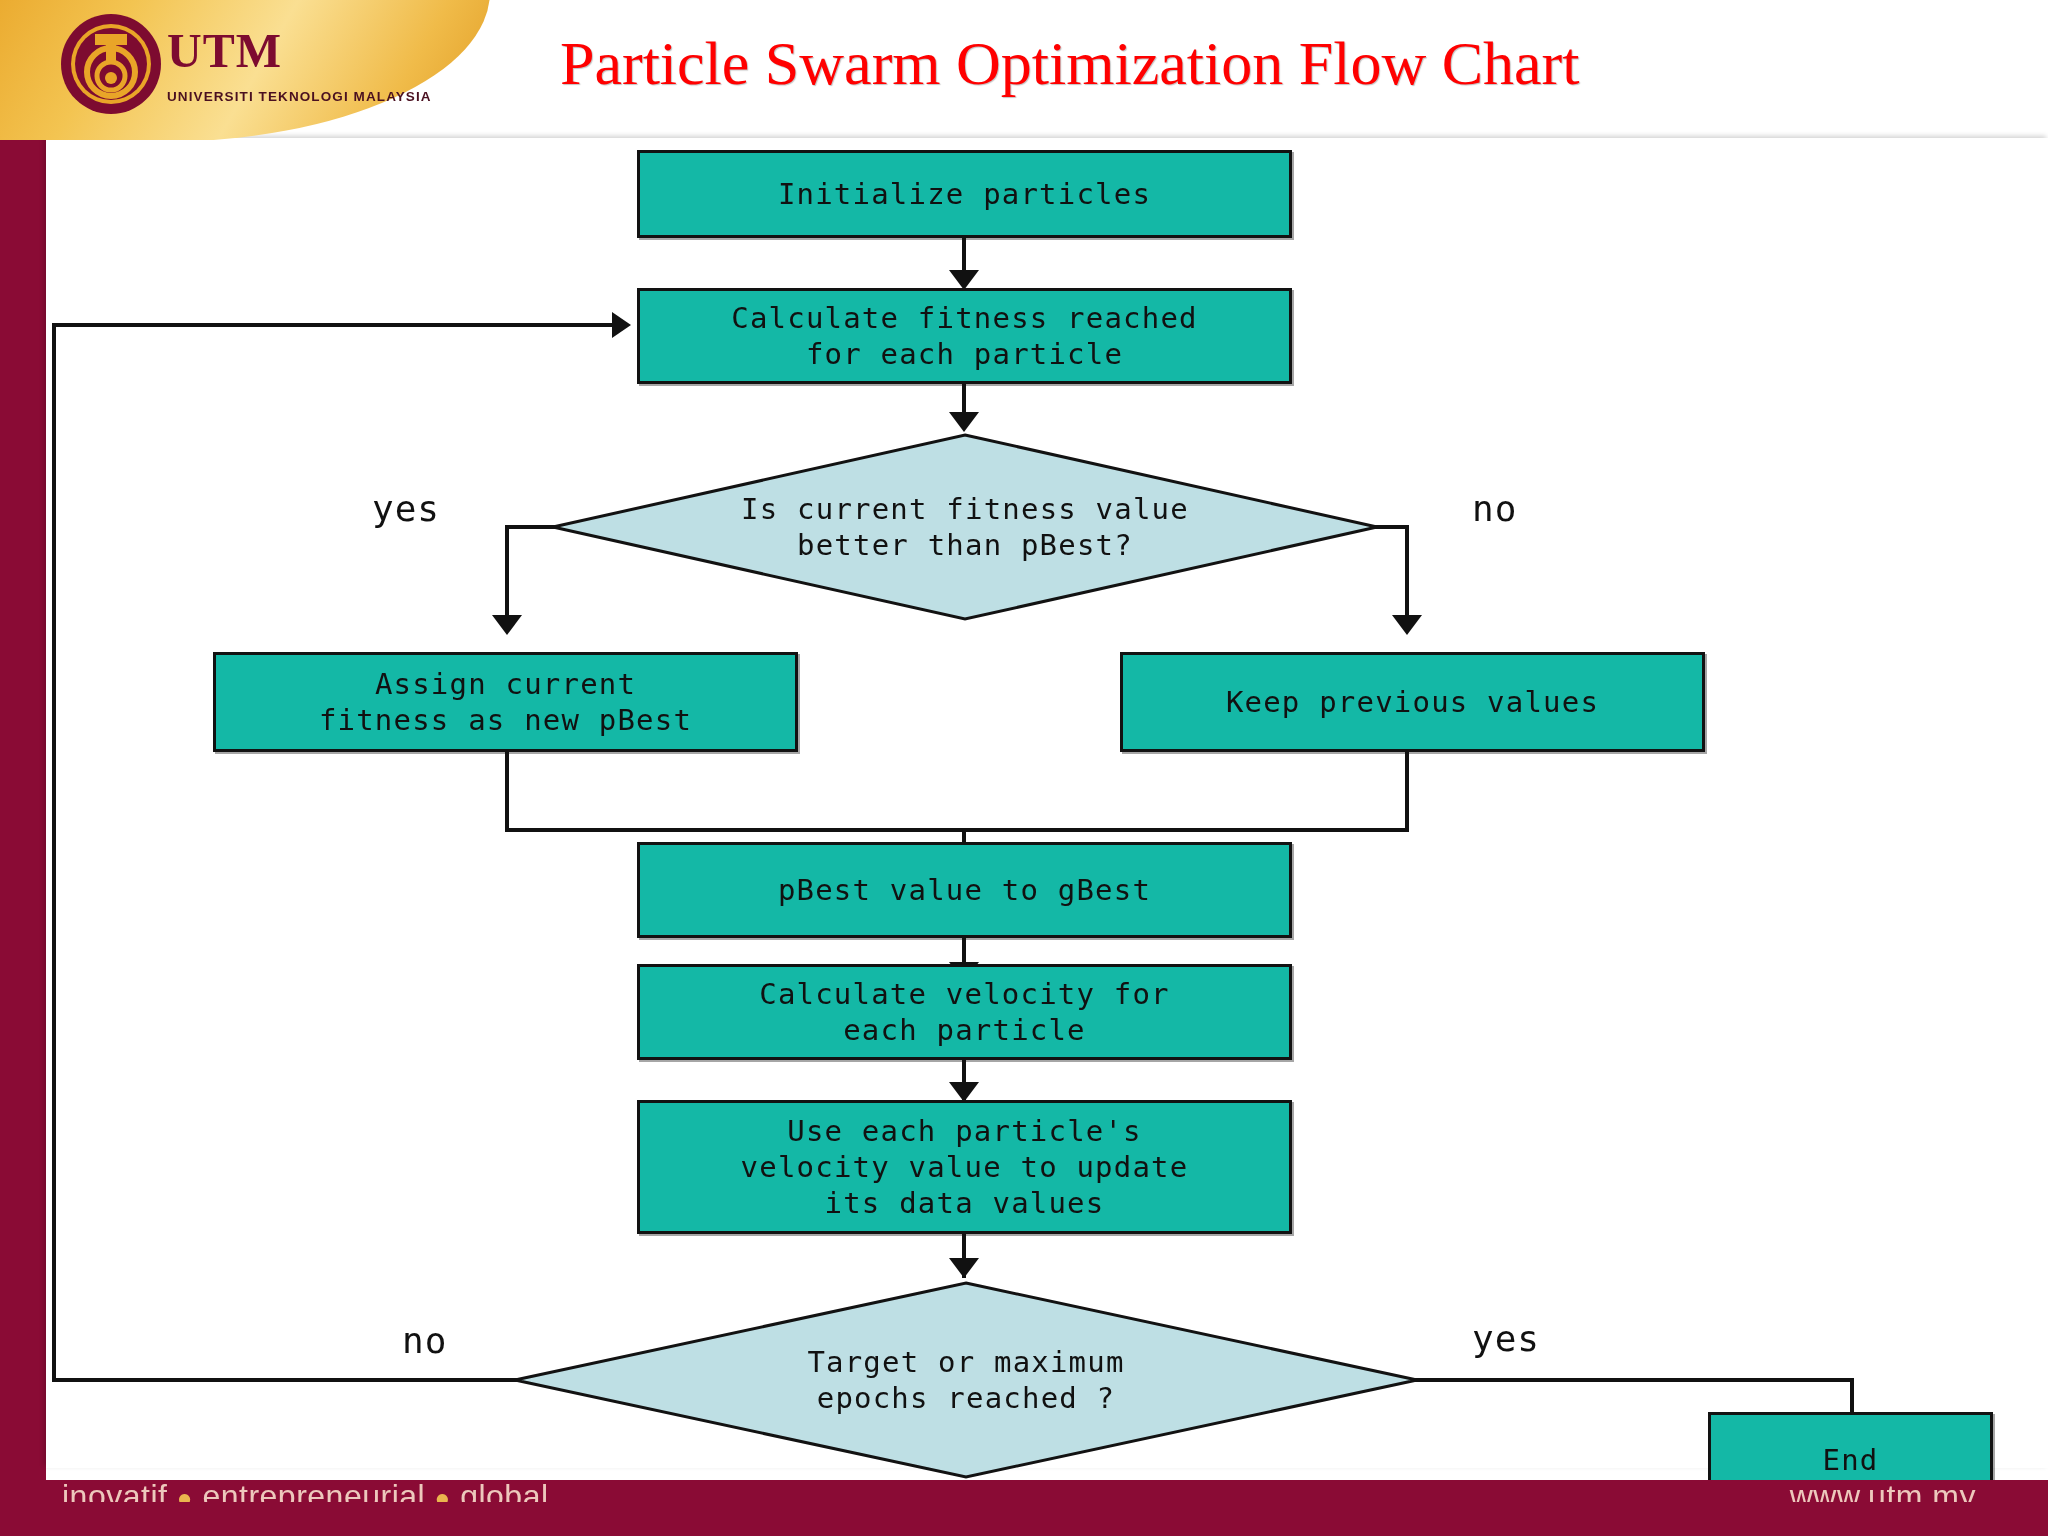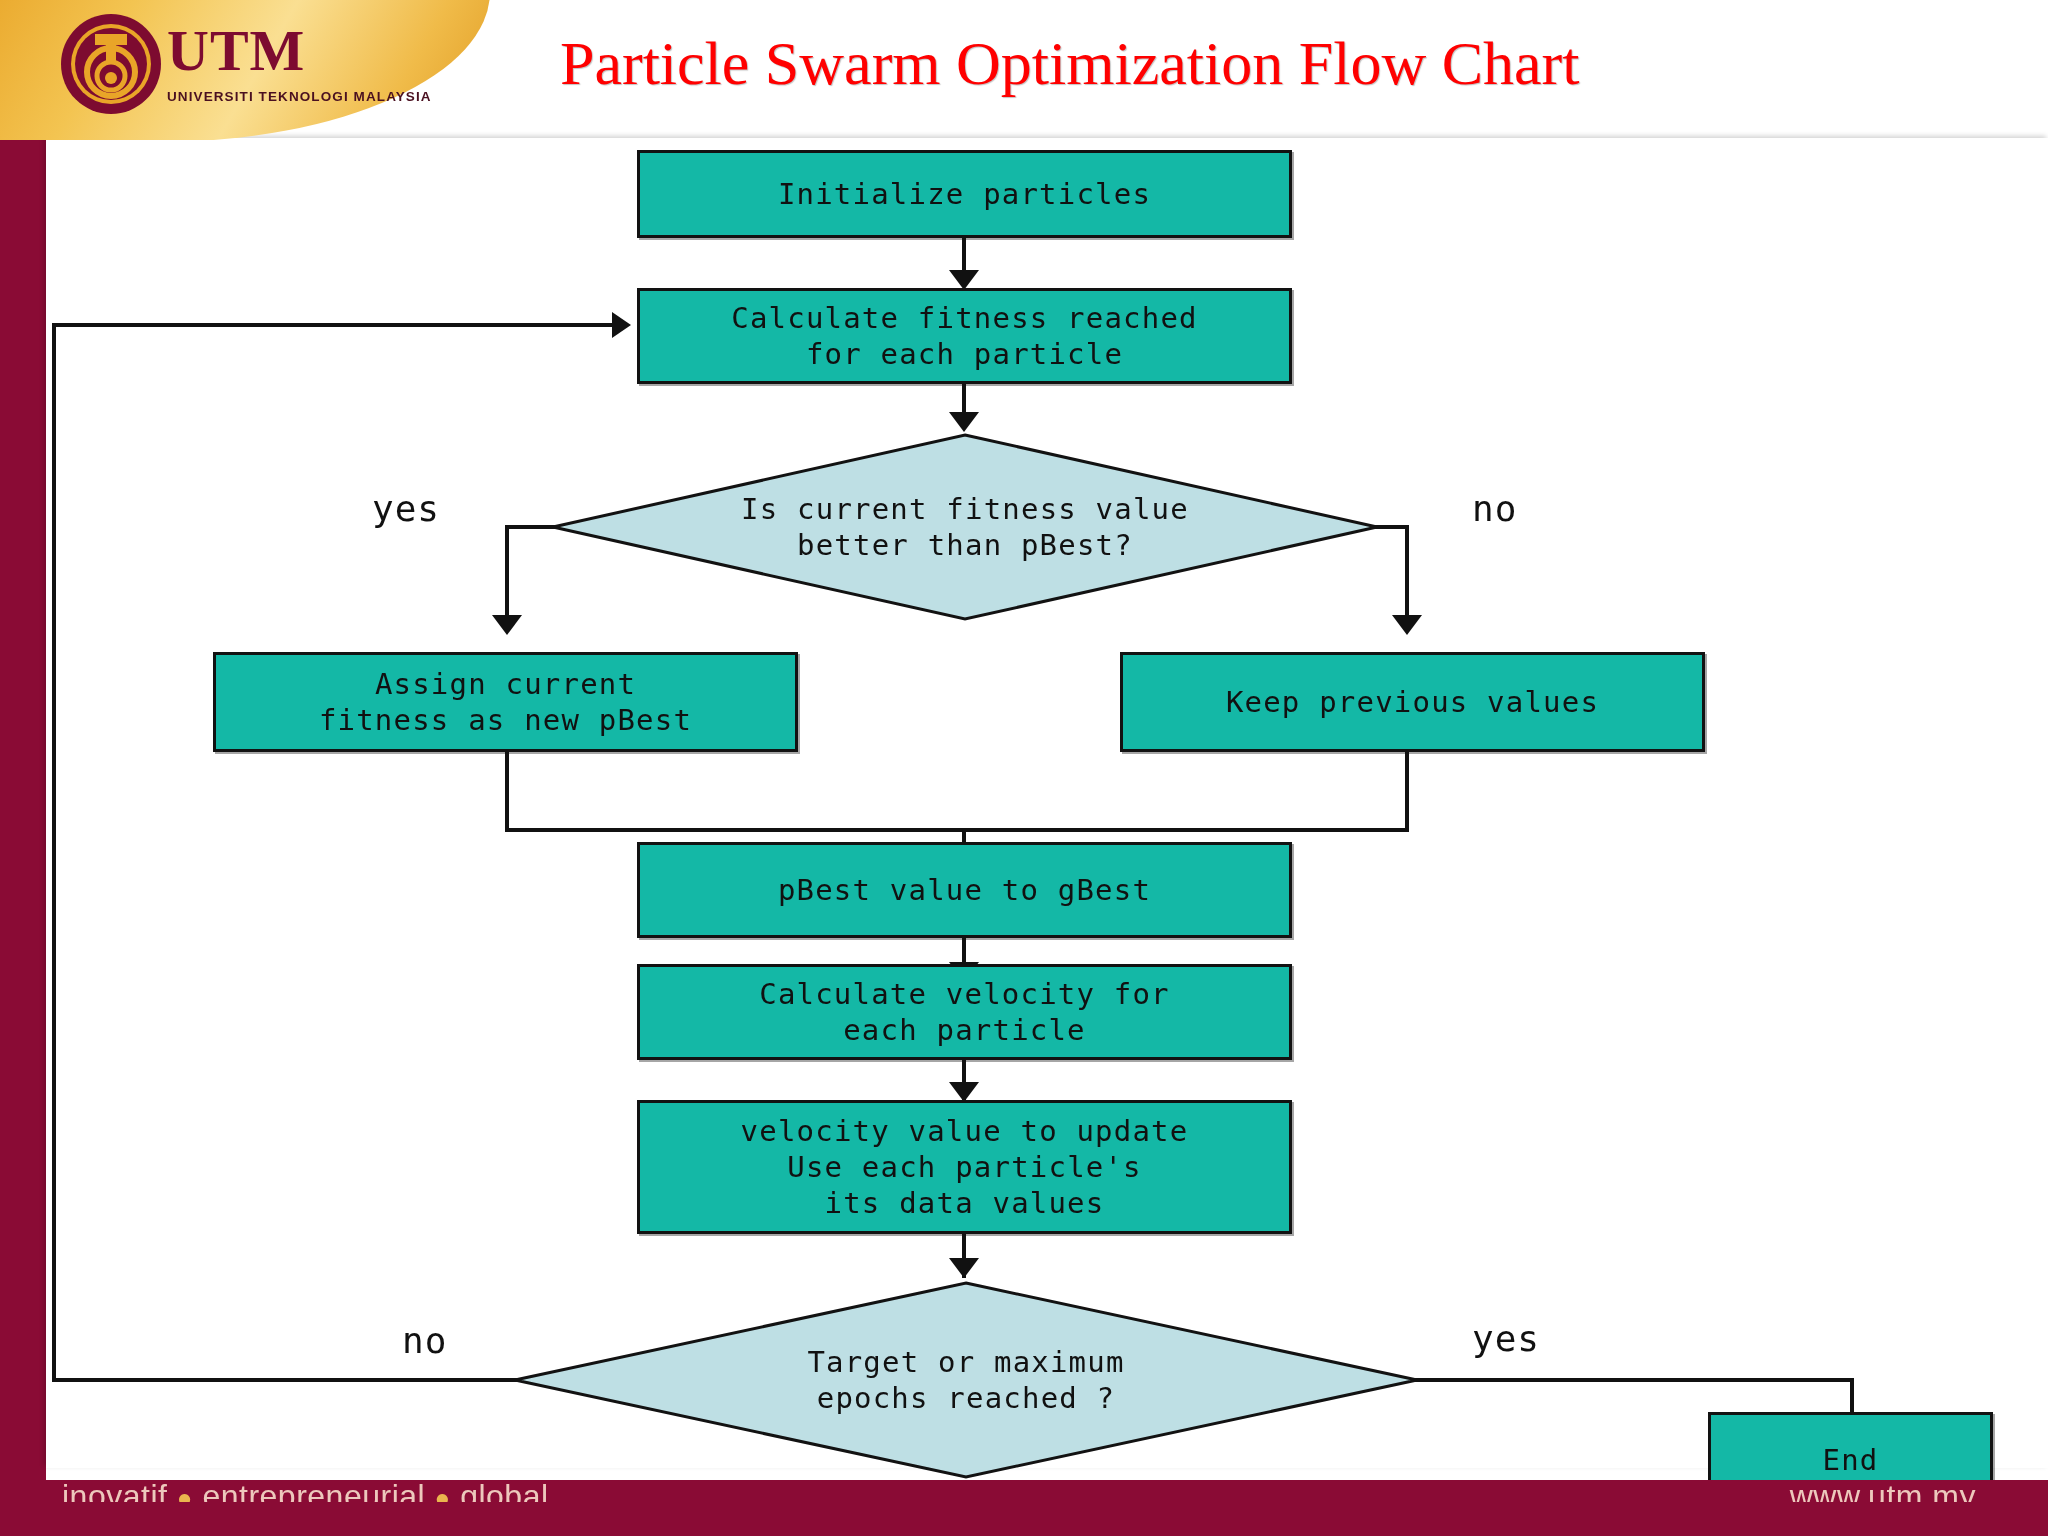--- a/index.html
+++ b/index.html
@@ -30,21 +30,21 @@
 
   
   .left-strip{position:absolute;left:0;top:0;width:46px;height:1480px;background:#8a0b35;}
   .white-card{position:absolute;left:46px;top:138px;width:2002px;height:1330px;background:#fff;
               box-shadow:-2px -2px 5px rgba(0,0,0,.18);}
 
   
   .logo{position:absolute;left:55px;top:8px;width:300px;height:112px;}
   .logo-seal{position:absolute;left:4px;top:4px;width:104px;height:104px;}
   .logo-text{position:absolute;left:112px;top:6px;width:200px;}
-  .logo-utm{font-family:"Liberation Serif", serif;font-size:58px;font-weight:700;color:#7d0b30;
+  .logo-utm{font-family:"Liberation Serif", serif;font-size:48px;font-weight:700;color:#7d0b30;
             line-height:74px;letter-spacing:1px;}
   .logo-sub{font-family:"Liberation Sans", sans-serif;font-size:13.5px;font-weight:700;color:#4a1020;
             letter-spacing:1.1px;margin-top:1px;white-space:nowrap;}
 
   
   .title{
     position:absolute;left:560px;top:28px;width:1260px;
     font-family:"Liberation Serif", serif;
     font-size:62px;color:#ff0000;text-align:left;white-space:nowrap;
     text-shadow:1px 1px 1px rgba(120,120,120,.45);
@@ -206,22 +206,22 @@
 
   <div class="node" style="left:637px;top:964px;width:655px;height:96px;flex-direction:column;">
     <span>Calculate velocity for</span>
     <span>each particle</span>
   </div>
 
   <div class="ln ln-v" style="left:962px;top:1060px;height:42px;"></div>
   <div class="arrow-d" style="left:949px;top:1082px;"></div>
 
   <div class="node" style="left:637px;top:1100px;width:655px;height:134px;flex-direction:column;">
+    <span>Use each particle's</span>
     <span>velocity value to update</span>
-    <span>Use each particle's</span>
     <span>its data values</span>
   </div>
 
   <div class="ln ln-v" style="left:962px;top:1234px;height:44px;"></div>
   <div class="arrow-d" style="left:949px;top:1258px;"></div>
 
   <div class="diamond" style="left:512px;top:1280px;width:908px;height:200px;">
     <svg width="908" height="200">
       <polygon points="454,3 905,100 454,197 3,100" fill="#bedfe4" stroke="#121212" stroke-width="3"></polygon>
     </svg>

